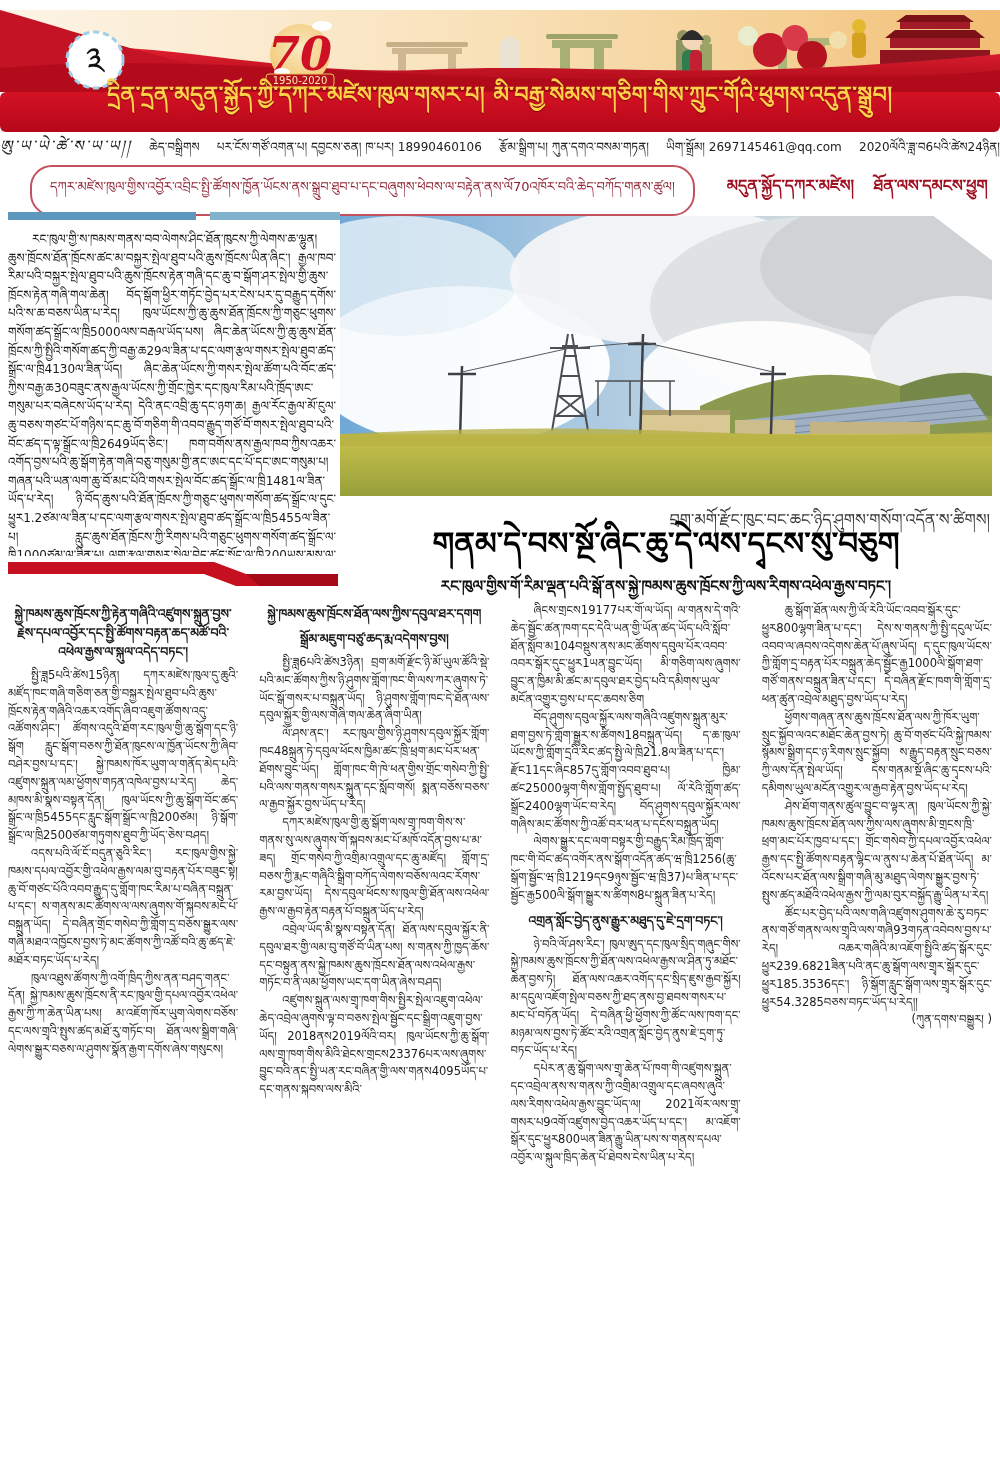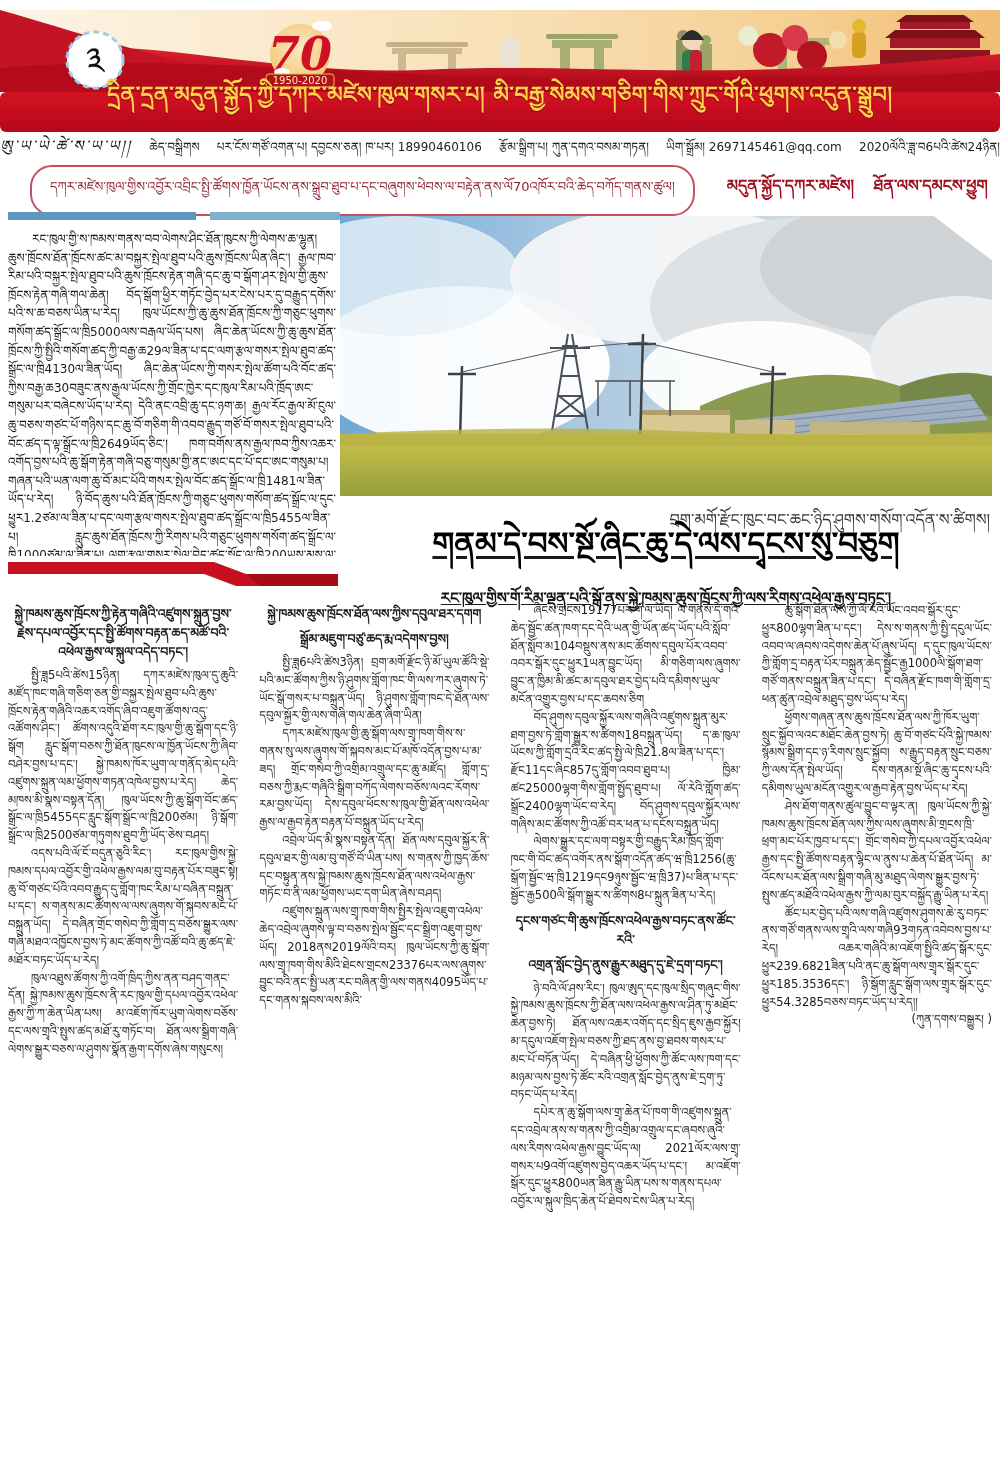--- a/index.html
+++ b/index.html
@@ -32,23 +32,23 @@
   .bluebar{position:absolute;top:0;height:8px;background:#6fa3c4;}
   .bluebar.b1{left:0;width:188px;background:#5e97bd;}
   .bluebar.b2{left:202px;width:130px;background:#7fb2cc;}
   .lead{position:absolute;left:0;top:18px;width:328px;height:326px;overflow:hidden;
         font-size:12px;line-height:18.6px;text-align:justify;}
   .lead p{margin:0;text-indent:2em;}
   .ribbon{position:absolute;left:0;top:348px;width:330px;height:30px;}
   .photo{position:absolute;left:332px;top:4px;width:652px;height:280px;
          clip-path:polygon(0 0,91% 0,100% 16%,100% 100%,0 100%);}
   .caption{position:absolute;right:2px;top:290px;font-size:16px;color:#333;}
-  .headblock{position:absolute;left:332px;top:312px;width:652px;text-align:center;text-decoration:underline;}
+  .headblock{position:absolute;left:332px;top:312px;width:652px;text-align:center;}
   .headmain{font-size:31px;font-weight:bold;color:#000;line-height:1.25;}
-  .headsub{font-size:15px;font-weight:bold;color:#111;margin-top:18px;}
+  .headsub{font-size:15px;font-weight:bold;color:#111;margin-top:6px;}
   
   .cols{position:absolute;left:8px;top:602px;width:984px;height:848px;display:flex;gap:21px;}
   .col{width:236px;overflow:hidden;font-size:11.5px;line-height:17.8px;text-align:justify;}
   .col p{margin:0;text-indent:2em;}
   .colhead{font-weight:bold;font-size:12.5px;text-align:center;text-indent:0;
            margin:2px 0 6px 0;line-height:19px;}
   .midhead{font-weight:bold;font-size:12.5px;text-align:center;text-indent:0;
            margin:6px 0;line-height:19px;}
   .sig{text-align:right;text-indent:0;margin-top:2px;}
 </style>
@@ -273,30 +273,30 @@
       <div class="colhead">སྐྱེ་ཁམས་ཆུས་ཁྲོངས་ཀྱི་རྟེན་གཞིའི་འཛུགས་སྐྲུན་བྱས་རྗེས་དཔལ་འབྱོར་དང་སྤྱི་ཚོགས་བརྟན་ཆད་མཚོ་བའི་འཕེལ་རྒྱས་ལ་སྐུལ་འདེད་བཏང་།</div>
       <p>སྤྱི་ཟླ5པའི་ཚེས15ཉིན། དཀར་མཛེས་ཁུལ་དུ་ཆུའི་མཛོད་ཁང་གཞི་གཅིག་ཅན་གྱི་བསྐྱར་སྤེལ་ཐུབ་པའི་ཆུས་ཁྲོངས་རྟེན་གཞིའི་འཆར་འགོད་ཞིབ་འཇུག་ཚོགས་འདུ་འཚོགས་ཤིང་། ཚོགས་འདུའི་ཐོག་རང་ཁུལ་གྱི་ཆུ་སྒོག་དང་ཉི་སྒོག རླུང་སྒོག་བཅས་ཀྱི་ཐོན་ཁུངས་ལ་ཁྱོན་ཡོངས་ཀྱི་ཞིབ་བཤེར་བྱས་པ་དང་། སྐྱེ་ཁམས་ཁོར་ཡུག་ལ་གནོད་མེད་པའི་འཛུགས་སྐྲུན་ལམ་ཕྱོགས་གཏན་འཁེལ་བྱས་པ་རེད། ཆེད་མཁས་མི་སྣས་བསྟན་དོན། ཁུལ་ཡོངས་ཀྱི་ཆུ་སྒོག་བོང་ཚད་སྒྲོང་ལ་ཁྲི5455དང་རླུང་སྒོག་སྒྲོང་ལ་ཁྲི200ཙམ། ཉི་སྒོག་སྒྲོང་ལ་ཁྲི2500ཙམ་གཏུགས་ཐུབ་ཀྱི་ཡོད་ཅེས་བཤད།</p>
       <p>འདས་པའི་ལོ་ངོ་བདུན་ཅུའི་རིང་། རང་ཁུལ་གྱིས་སྐྱེ་ཁམས་དཔལ་འབྱོར་གྱི་འཕེལ་རྒྱས་ལམ་བུ་བརྟན་པོར་བཟུང་སྟེ། ཆུ་བོ་གཙང་པོའི་འབབ་རྒྱུད་དུ་གློག་ཁང་རིམ་པ་བཞིན་བསྐྲུན་པ་དང་། ས་གནས་མང་ཚོགས་ལ་ལས་ཞུགས་གོ་སྐབས་མང་པོ་བསྐྲུན་ཡོད། དེ་བཞིན་གྲོང་གསེབ་ཀྱི་གློག་དྲ་བཅོས་སྒྱུར་ལས་གཞི་མཐའ་འཁྱོངས་བྱས་ཏེ་མང་ཚོགས་ཀྱི་འཚོ་བའི་ཆུ་ཚད་ཇེ་མཐོར་བཏང་ཡོད་པ་རེད།</p>
       <p>ཁུལ་འཐུས་ཚོགས་ཀྱི་འགོ་ཁྲིད་ཀྱིས་ནན་བཤད་གནང་དོན། སྐྱེ་ཁམས་ཆུས་ཁྲོངས་ནི་རང་ཁུལ་གྱི་དཔལ་འབྱོར་འཕེལ་རྒྱས་ཀྱི་ཀ་ཆེན་ཡིན་པས། མ་འཇོག་ཁོར་ཡུག་ལེགས་བཅོས་དང་ལས་གྲྭའི་སྤུས་ཚད་མཐོ་རུ་གཏོང་བ། ཐོན་ལས་སྒྲིག་གཞི་ལེགས་སྒྱུར་བཅས་ལ་ཤུགས་སྣོན་རྒྱག་དགོས་ཞེས་གསུངས།</p>
     </div>
 
     <div class="col">
       <div class="colhead">སྐྱེ་ཁམས་ཆུས་ཁྲོངས་ཐོན་ལས་ཀྱིས་དབུལ་ཐར་དགག</div>
       <div class="colhead">སྒྲོམ་མཇུག་བཙུ་ཆད་རྨ་འདེགས་བྱས།</div>
       <p>སྤྱི་ཟླ6པའི་ཚེས3ཉིན། བྲག་མགོ་རྫོང་ཉི་མོ་ཡུལ་ཚོའི་སྡེ་པའི་མང་ཚོགས་ཀྱིས་ཉི་ཤུགས་གློག་ཁང་གི་ལས་ཀར་ཞུགས་ཏེ་ཡོང་སྒོ་གསར་པ་བསྐྲུན་ཡོད། ཉི་ཤུགས་གློག་ཁང་དེ་ཐོན་ལས་དབུལ་སྐྱོར་གྱི་ལས་གཞི་གལ་ཆེན་ཞིག་ཡིན།</p>
+      <p>ལོ་ཤས་ནང་། རང་ཁུལ་གྱིས་ཉི་ཤུགས་དབུལ་སྐྱོར་གློག་ཁང48སྐྲུན་ཏེ་དབུལ་ཕོངས་ཁྱིམ་ཚང་ཁྲི་ཕྲག་མང་པོར་ཕན་ཐོགས་བྱུང་ཡོད། གློག་ཁང་གི་ཁེ་ཕན་གྱིས་གྲོང་གསེབ་ཀྱི་སྤྱི་པའི་ལས་གནས་གསར་སྐྲུན་དང་སློབ་གསོ། སྨན་བཅོས་བཅས་ལ་རྒྱབ་སྐྱོར་བྱས་ཡོད་པ་རེད།</p>
       <p>དཀར་མཛེས་ཁུལ་གྱི་ཆུ་སྒོག་ལས་གྲྭ་ཁག་གིས་ས་གནས་སུ་ལས་ཞུགས་གོ་སྐབས་མང་པོ་མཁོ་འདོན་བྱས་པ་མ་ཟད། གྲོང་གསེབ་ཀྱི་འགྲིམ་འགྲུལ་དང་ཆུ་མཛོད། གློག་དྲ་བཅས་ཀྱི་རྨང་གཞིའི་སྒྲིག་བཀོད་ལེགས་བཅོས་ལའང་རོགས་རམ་བྱས་ཡོད། དེས་དབུལ་ཕོངས་ས་ཁུལ་གྱི་ཐོན་ལས་འཕེལ་རྒྱས་ལ་རྒྱབ་རྟེན་བརྟན་པོ་བསྐྲུན་ཡོད་པ་རེད།</p>
       <p>འབྲེལ་ཡོད་མི་སྣས་བསྟན་དོན། ཐོན་ལས་དབུལ་སྐྱོར་ནི་དབུལ་ཐར་གྱི་ལམ་བུ་གཙོ་བོ་ཡིན་པས། ས་གནས་ཀྱི་ཁྱད་ཆོས་དང་བསྟུན་ནས་སྐྱེ་ཁམས་ཆུས་ཁྲོངས་ཐོན་ལས་འཕེལ་རྒྱས་གཏོང་བ་ནི་ལམ་ཕྱོགས་ཡང་དག་ཡིན་ཞེས་བཤད།</p>
       <p>འཛུགས་སྐྲུན་ལས་གྲྭ་ཁག་གིས་སྤྱིར་སྤེལ་འཇུག་འཕེལ་ཆེད་འབྲེལ་ཞུགས་ལྟ་བ་བཅས་སྤེལ་སྦྱོང་དང་སྒྲིག་འཇུག་བྱས་ཡོད། 2018ནས2019ལོའི་བར། ཁུལ་ཡོངས་ཀྱི་ཆུ་སྒོག་ལས་གྲྭ་ཁག་གིས་མིའི་ཐེངས་གྲངས23376པར་ལས་ཞུགས་བྱུང་བའི་ནང་སྤྱི་ཡན་རང་བཞིན་གྱི་ལས་གནས4095ཡོད་པ་དང་གནས་སྐབས་ལས་མིའི་</p>
     </div>
 
     <div class="col">
       <p>ཞིངས་གྲངས19177པར་གོ་ལ་ཡོད། ལ་གནས་དེ་གའི་ཆེད་སྦྱོང་ཚན་ཁག་དང་དེའི་ཡན་གྱི་ཡོན་ཚད་ཡོད་པའི་སློབ་ཐོན་སློབ་མ104བསྡུས་ནས་མང་ཚོགས་དབུལ་པོར་འབབ་འབར་སྒོར་དུང་ཕྱུར1ཡན་བྱུང་ཡོད། མི་གཅིག་ལས་ཞུགས་བྱུང་ན་ཁྱིམ་མི་ཚང་མ་དབུལ་ཐར་བྱེད་པའི་དམིགས་ཡུལ་མངོན་འགྱུར་བྱས་པ་དང་ཆབས་ཅིག</p>
       <p>བོད་ཤུགས་དབུལ་སྐྱོར་ལས་གཞིའི་འཛུགས་སྐྲུན་མུར་ཐག་བྱས་ཏེ་གློག་སྒྱུར་ས་ཚིགས18བསྐྲུན་ཡོད། ད་ཆ་ཁུལ་ཡོངས་ཀྱི་གློག་དྲའི་རིང་ཚད་སྤྱི་ལེ་ཁྲི21.8ལ་ཟིན་པ་དང་། རྫོང11དང་ཞིང857དུ་གློག་འབབ་ཐུབ་པ། ཁྱིམ་ཚང25000ལྷག་གིས་གློག་སྤྱོད་ཐུབ་པ། ལོ་རེའི་གློག་ཚད་སྒྲོང2400ལྷག་ཡོང་བ་རེད། བོད་ཤུགས་དབུལ་སྐྱོར་ལས་གཞིས་མང་ཚོགས་ཀྱི་འཚོ་བར་ཕན་པ་དངོས་བསྐྲུན་ཡོད།</p>
       <p>ལེགས་སྒྱུར་དང་ལག་བསྟར་གྱི་བརྒྱུད་རིམ་ཁྲོད་གློག་ཁང་གི་བོང་ཚད་འགོར་ནས་སྒོག་འདོན་ཚད་ཝ་ཁྲི1256(ཆུ་སྒོག་སྦྱོང་ཝ་ཁྲི1219དང9ཉུས་སྦྱོང་ཝ་ཁྲི37)པ་ཟིན་པ་དང་སྦྱོང་རྒྱ500ལི་སྒོག་སྒྱུར་ས་ཚིགས8པ་སྐྲུན་ཟིན་པ་རེད།</p>
-      <div class="midhead">དྭངས་གཙང་གི་ཆུས་ཁྲོངས་འཕེལ་རྒྱས་བཏང་ནས་ཚོང་རའི་</div>
       <div class="midhead">འགྲན་སློང་བྱེད་ནུས་རྒྱུར་མཐུད་དུ་ཇེ་དྲག་བཏང་།</div>
       <p>ཉེ་བའི་ལོ་ཤས་རིང་། ཁུལ་ཨུད་དང་ཁུལ་སྲིད་གཞུང་གིས་སྐྱེ་ཁམས་ཆུས་ཁྲོངས་ཀྱི་ཐོན་ལས་འཕེལ་རྒྱས་ལ་ཤིན་ཏུ་མཐོང་ཆེན་བྱས་ཏེ། ཐོན་ལས་འཆར་འགོད་དང་སྲིད་ཇུས་རྒྱབ་སྐྱོར། མ་དངུལ་འཇོག་སྤེལ་བཅས་ཀྱི་ཐད་ནས་བྱ་ཐབས་གསར་པ་མང་པོ་བཏོན་ཡོད། དེ་བཞིན་ཕྱི་ཕྱོགས་ཀྱི་ཚོང་ལས་ཁག་དང་མཉམ་ལས་བྱས་ཏེ་ཚོང་རའི་འགྲན་སློང་བྱེད་ནུས་ཇེ་དྲག་ཏུ་བཏང་ཡོད་པ་རེད།</p>
       <p>དཔེར་ན་ཆུ་སྒོག་ལས་གྲྭ་ཆེན་པོ་ཁག་གི་འཛུགས་སྐྲུན་དང་འབྲེལ་ནས་ས་གནས་ཀྱི་འགྲིམ་འགྲུལ་དང་ཞབས་ཞུའི་ལས་རིགས་འཕེལ་རྒྱས་བྱུང་ཡོད་ལ། 2021ལོར་ལས་གྲྭ་གསར་པ9འགོ་འཛུགས་བྱེད་འཆར་ཡོད་པ་དང་། མ་འཇོག་སྒོར་དུང་ཕྱུར800ཡན་ཟིན་རྒྱུ་ཡིན་པས་ས་གནས་དཔལ་འབྱོར་ལ་སྐུལ་ཁྲིད་ཆེན་པོ་ཐེབས་ངེས་ཡིན་པ་རེད།</p>
     </div>
 
     <div class="col">
       <p>ཆུ་སྒོག་ཐོན་ལས་ཀྱི་ལོ་རེའི་ཡོང་འབབ་སྒོར་དུང་ཕྱུར800ལྷག་ཟིན་པ་དང་། དེས་ས་གནས་ཀྱི་སྤྱི་དངུལ་ཡོང་འབབ་ལ་ཞབས་འདེགས་ཆེན་པོ་ཞུས་ཡོད། ད་དུང་ཁུལ་ཡོངས་ཀྱི་གློག་དྲ་བརྟན་པོར་བསྐྲུན་ཆེད་སྦྱོང་རྒྱ1000ལི་སྒོག་ཐག་གཙོ་གནས་བསྐྲུན་ཟིན་པ་དང་། དེ་བཞིན་རྫོང་ཁག་གི་གློག་དྲ་ཕན་ཚུན་འབྲེལ་མཐུད་བྱས་ཡོད་པ་རེད།</p>
       <p>ཕྱོགས་གཞན་ནས་ཆུས་ཁྲོངས་ཐོན་ལས་ཀྱི་ཁོར་ཡུག་སྲུང་སྐྱོབ་ལའང་མཐོང་ཆེན་བྱས་ཏེ། ཆུ་བོ་གཙང་པོའི་སྐྱེ་ཁམས་སྙོམས་སྒྲིག་དང་ཉ་རིགས་སྲུང་སྐྱོབ། ས་རྒྱུད་བརྟན་སྲུང་བཅས་ཀྱི་ལས་དོན་སྤེལ་ཡོད། དེས་གནམ་སྔོ་ཞིང་ཆུ་དྭངས་པའི་དམིགས་ཡུལ་མངོན་འགྱུར་ལ་རྒྱབ་རྟེན་བྱས་ཡོད་པ་རེད།</p>
       <p>ཤེས་ཐོག་གནས་ཚུལ་བྱུང་བ་ལྟར་ན། ཁུལ་ཡོངས་ཀྱི་སྐྱེ་ཁམས་ཆུས་ཁྲོངས་ཐོན་ལས་ཀྱིས་ལས་ཞུགས་མི་གྲངས་ཁྲི་ཕྲག་མང་པོར་ཁྱབ་པ་དང་། གྲོང་གསེབ་ཀྱི་དཔལ་འབྱོར་འཕེལ་རྒྱས་དང་སྤྱི་ཚོགས་བརྟན་ལྷིང་ལ་ནུས་པ་ཆེན་པོ་ཐོན་ཡོད། མ་འོངས་པར་ཐོན་ལས་སྒྲིག་གཞི་མུ་མཐུད་ལེགས་སྒྱུར་བྱས་ཏེ་སྤུས་ཚད་མཐོའི་འཕེལ་རྒྱས་ཀྱི་ལམ་བུར་བསྐྱོད་རྒྱུ་ཡིན་པ་རེད།</p>
       <p>ཚོང་པར་བྱེད་པའི་ལས་གཞི་འཛུགས་ཤུགས་ཆེ་རུ་བཏང་ནས་གཙོ་གནས་ལས་གྲྭའི་ལས་གཞི93གཏན་འབེབས་བྱས་པ་རེད། འཆར་གཞིའི་མ་འཇོག་སྤྱིའི་ཚད་སྒོར་དུང་ཕྱུར239.6821ཟིན་པའི་ནང་ཆུ་སྒོག་ལས་གྲྭར་སྒོར་དུང་ཕྱུར185.3536དང་། ཉི་སྒོག་རླུང་སྒོག་ལས་གྲྭར་སྒོར་དུང་ཕྱུར54.3285བཅས་བཏང་ཡོད་པ་རེད།།</p>

